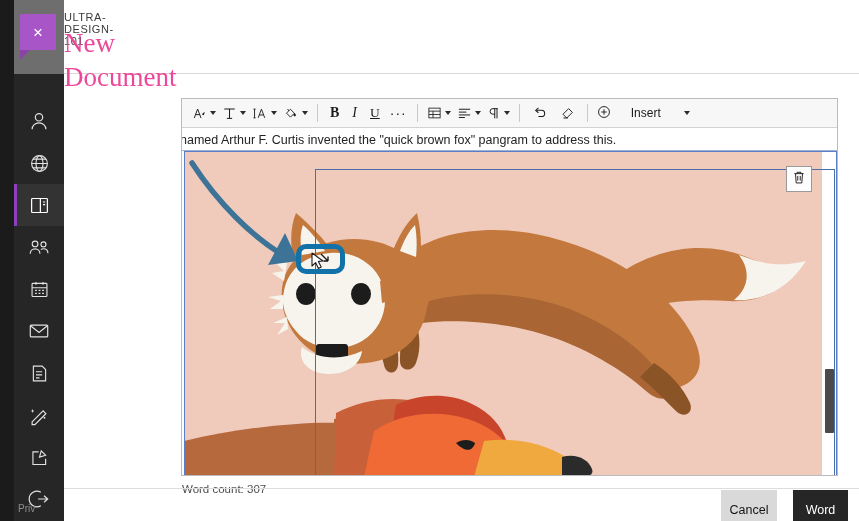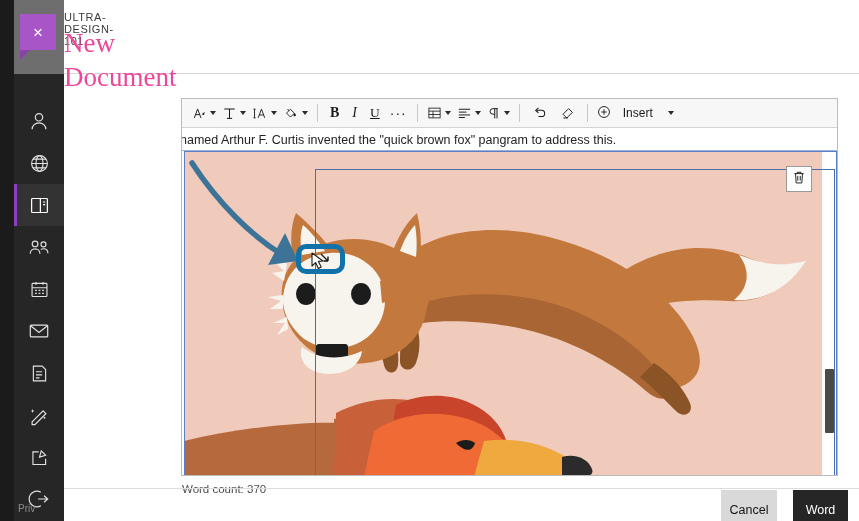--- a/index.html
+++ b/index.html
@@ -94,21 +94,21 @@
   }
   .tb-btn svg { display: block; }
   .caret {
     width: 0; height: 0; margin-left: 3px;
     border-left: 3.5px solid transparent;
     border-right: 3.5px solid transparent;
     border-top: 4.5px solid #2b2b2b;
   }
   .tb-sep { width: 1px; height: 18px; background: #c9c9c9; margin: 0 6px; }
   .tb-insert {
-    display: flex; align-items: center; gap: 12px;
+    display: flex; align-items: center; gap: 20px;
     font-size: 12px; color: #1a1a1a; padding: 0 3px; cursor: pointer;
   }
 
   
   .doc-text {
     position: absolute; left: 0; top: 30px; right: 0; height: 39px;
     font-size: 12.5px; color: #232323; line-height: 22px;
     padding-left: 0px; overflow: hidden; white-space: nowrap;
   }
   .doc-text-inner { position: relative; left: -2px; }
@@ -508,19 +508,19 @@
         <path d="M3 2 L3 15 L6.6 11.6 L9.4 17.4 L12.2 15.9 L9.4 10.4 L14 10 Z" fill="#ffffff" stroke="#1a1a1a" stroke-width="1.1" stroke-linejoin="round"></path>
         <path d="M12 3 L19 10 M19 10 L19 5.5 M19 10 L14.5 10" stroke="#1a1a1a" stroke-width="1.4" fill="none"></path>
       </svg>
 
       <div class="scroll-track"></div>
       <div class="scroll-thumb"></div>
 
     </div>
   </div>
 
-  <div class="wordcount">Word count: 370</div>
+  <div class="wordcount">Word count: 307</div>
   <div class="footer-sep"></div>
 
   <div class="btn btn-cancel">Cancel</div>
   <div class="btn btn-save">Word</div>
 
 </div>
 
 </body></html>

